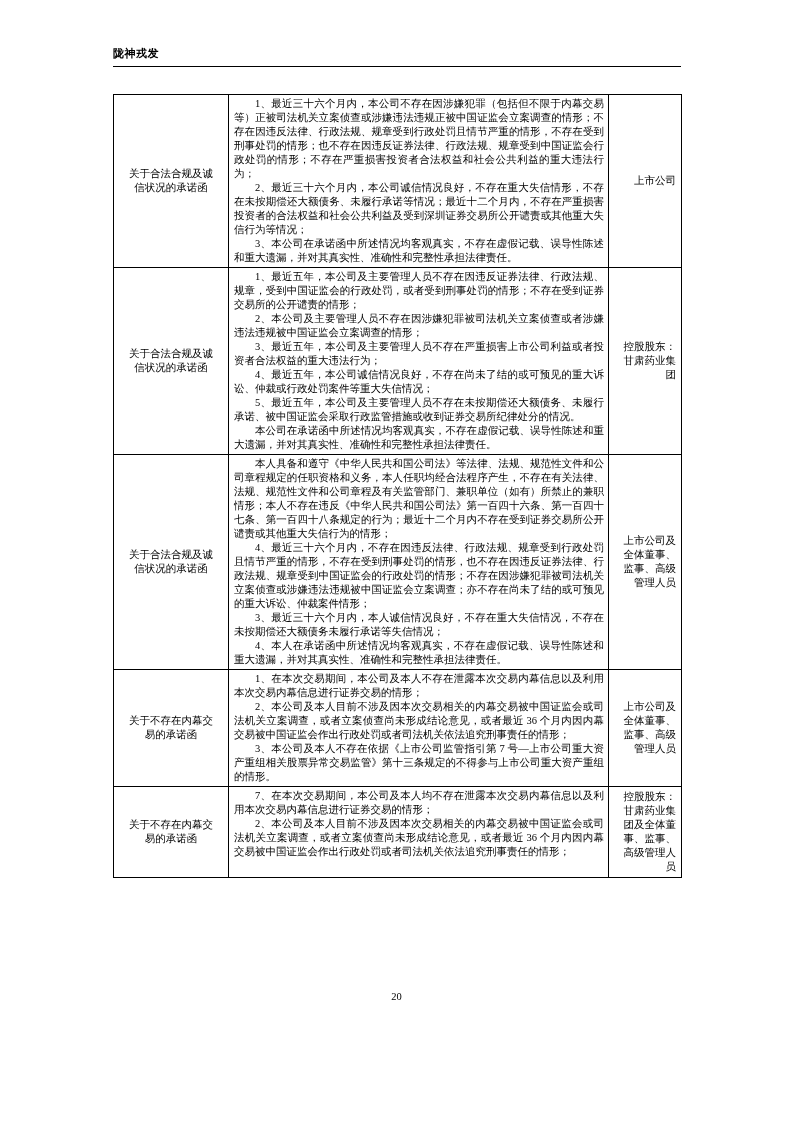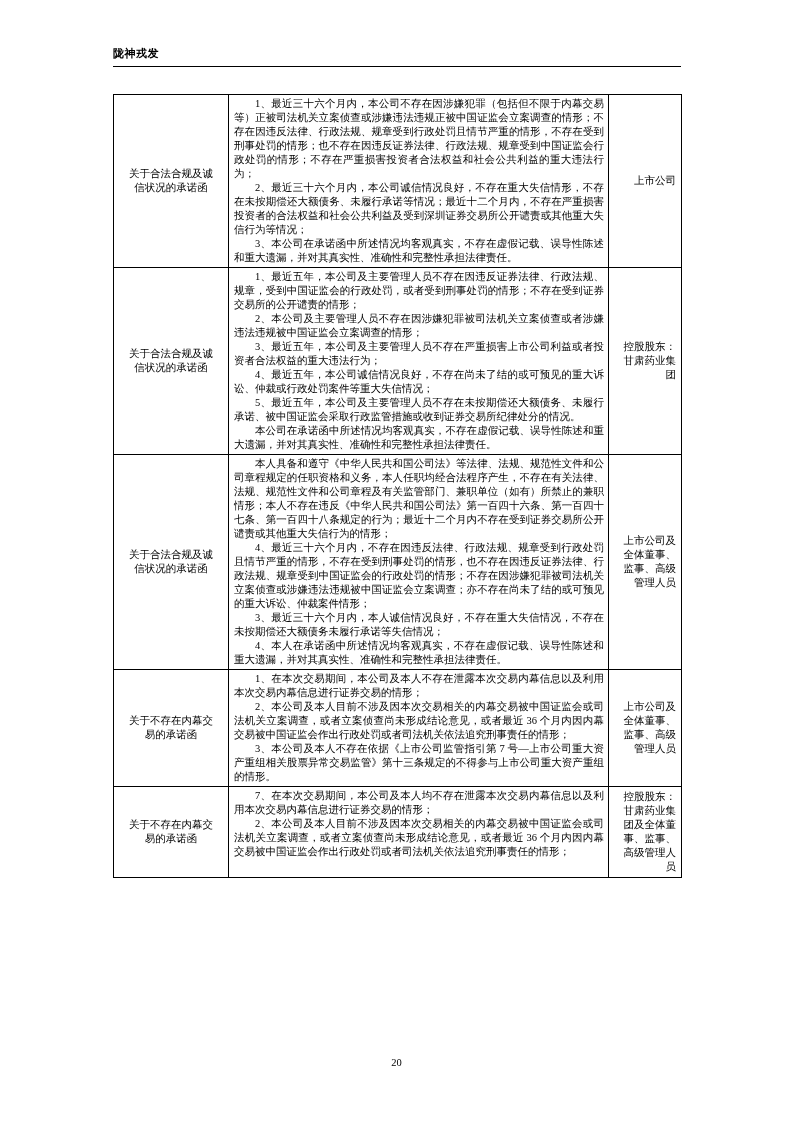--- a/index.html
+++ b/index.html
@@ -59,21 +59,21 @@
   }
   .para{
     margin:0;
     text-indent:2em;
     text-align:justify;
     word-break:break-all;
   }
   .page-footer{
     position:absolute;
     left:0;right:0;
-    top:1057px;
+    top:991px;
     text-align:center;
     font-size:10.5px;
   }
 </style>
 </head>
 <body>
 
 <div class="page">
 
   <div class="page-header">

